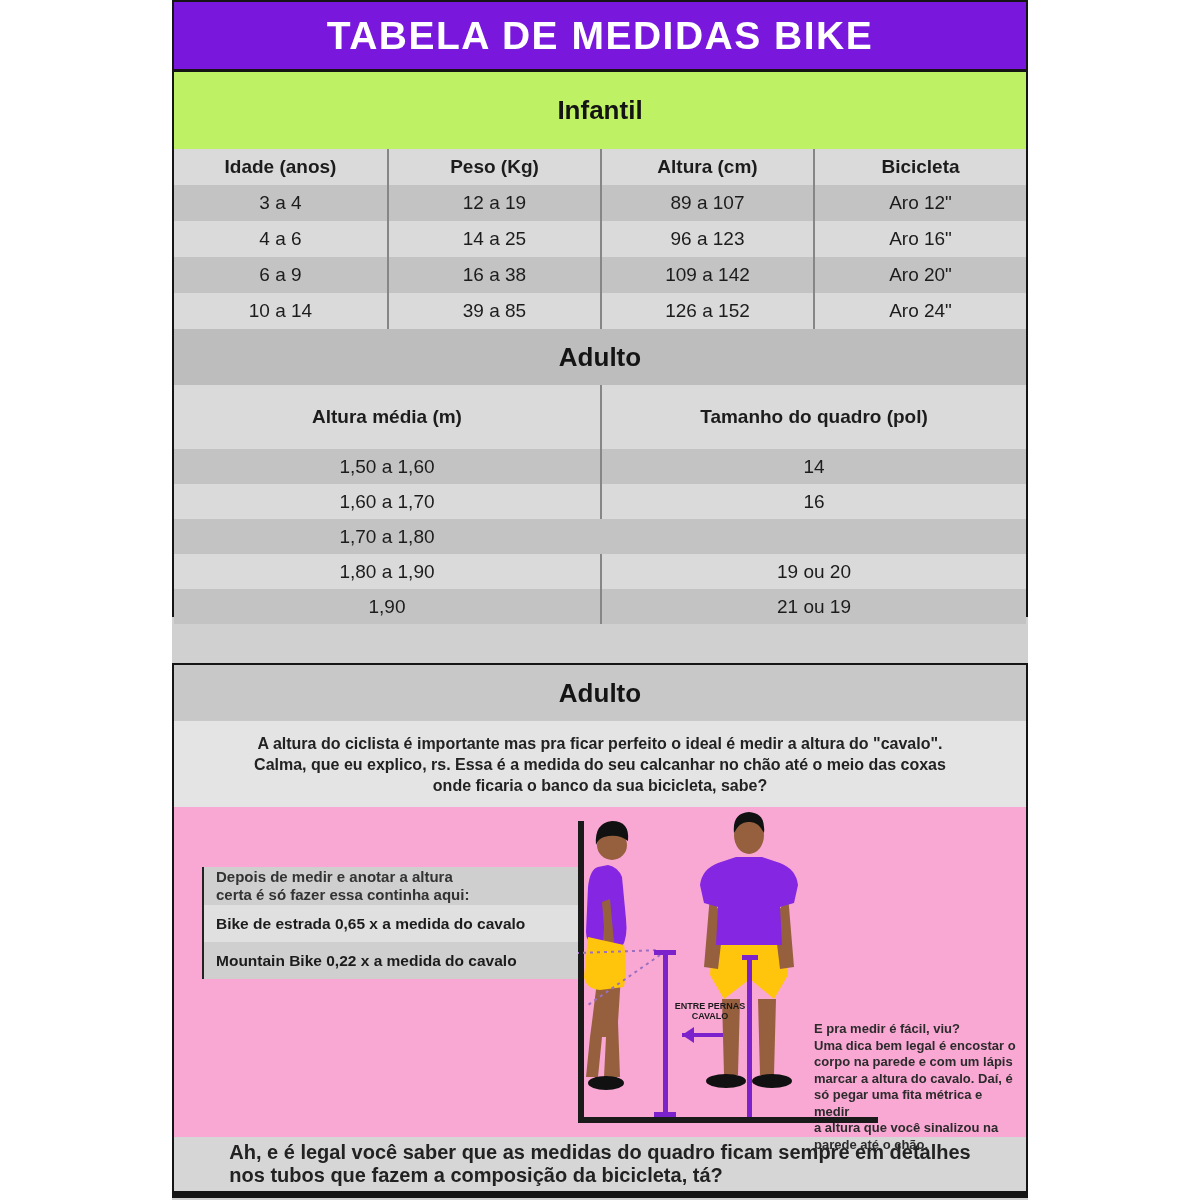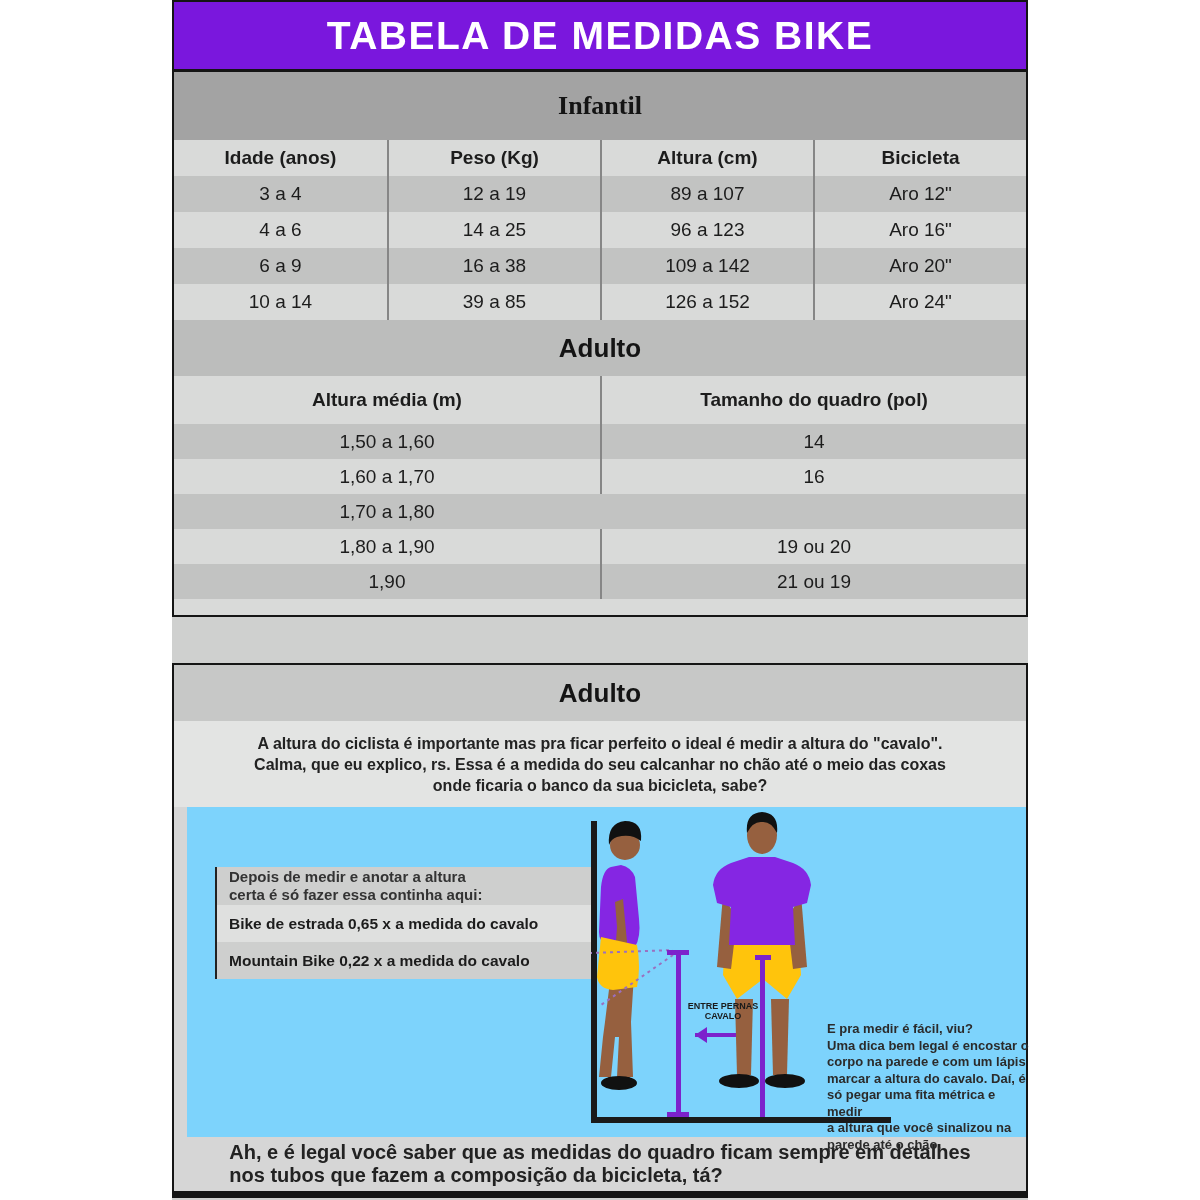--- a/index.html
+++ b/index.html
@@ -8,42 +8,42 @@
   .page { position:relative; width:1200px; height:1200px; background:#ffffff; overflow:hidden;padding-left:24px; }
   .column { position:absolute; left:172px; top:0; width:856px; height:1200px; background:#cfd0cf; }
 
   
   .box1 { position:absolute; left:0; top:0; width:856px; height:617px; border:2px solid #151515; background:#d9dad9; }
   .banner { height:70px; background:#7a17dd; border-bottom:3px solid #151515;
             display:flex; align-items:center; justify-content:center; }
   .banner-text { color:#ffffff; font-size:39px; font-weight:bold; letter-spacing:1.5px; }
   .section-head { display:flex; align-items:center; justify-content:center;
                   font-weight:bold; font-size:26px; color:#141414; }
-  .head-infantil { height:68px; background:#a3a3a3;font-family:Liberation Serif, serif; }
+  .head-infantil { height:77px; background:#bef264; }
   .head-adulto   { height:56px; background:#bcbdbc; }
   .trow { display:flex; width:100%; }
   .tcell { display:flex; align-items:center; justify-content:center; font-size:19px; }
   .tcell + .tcell { border-left:2px solid #868686; }
   .c4 .tcell { width:25%; }
   .c2 .tcell { width:50%; }
   .hdr .tcell { font-weight:bold; }
   .t1hdr { height:36px; background:#d9dad9; }
   .t1row { height:36px; }
-  .t2hdr { height:48px; background:#d9dad9; }
+  .t2hdr { height:64px; background:#d9dad9; }
   .t2row { height:35px; }
   .odd  { background:#c2c3c2; }
   .even { background:#d9dad9; }
 
   
   .box2 { position:absolute; left:0; top:663px; width:856px; height:535px;
           border:2px solid #151515; border-bottom:7px solid #151515; background:#d6d6d6; }
   .head-adulto2 { height:56px; background:#c7c8c7; }
   .intro-band { height:86px; background:#e3e4e3; display:flex; align-items:center; justify-content:center; }
   .intro-text { font-size:16px; line-height:21px; text-align:center; white-space:pre-line; font-weight:600; color:#222; }
-  .illus { position:relative; height:330px; background:#7dd3fc;margin-left:13px; }
+  .illus { position:relative; height:330px; background:#f9a8d4; }
 
   .stripes { position:absolute; left:28px; top:60px; width:376px; border-left:2px solid #222; }
   .stripe { display:flex; align-items:center; padding-left:12px; }
   .s1 { height:38px; background:#cecfce; font-size:15px; line-height:18px; white-space:pre-line; font-weight:600; color:#333; }
   .s2 { height:37px; background:#dfe0df; font-weight:bold; font-size:15.5px; }
   .s3 { height:37px; background:#cecfce; font-weight:bold; font-size:15.5px; }
 
   .diagram-svg { position:absolute; left:0; top:0; width:852px; height:330px; }
   .measure-label { position:absolute; left:496px; top:194px; width:80px; text-align:center;
                    font-size:9px; font-weight:bold; line-height:10px; white-space:pre-line; color:#1a1a1a; }

